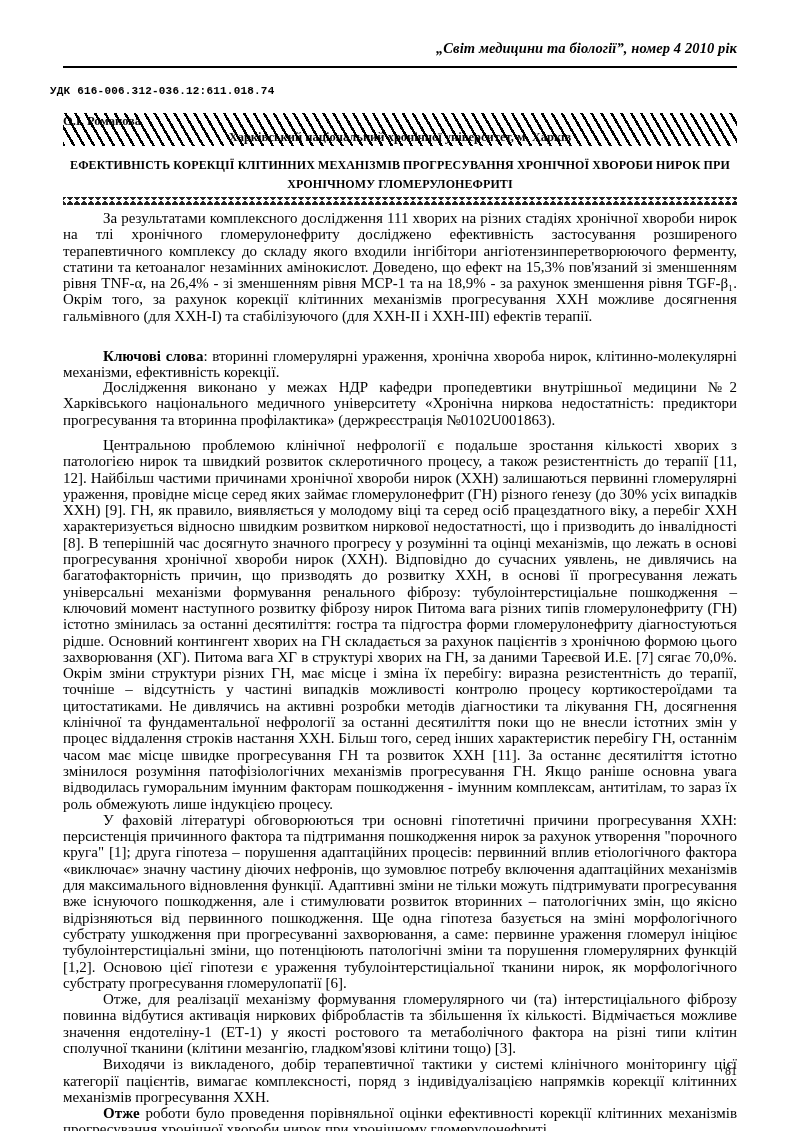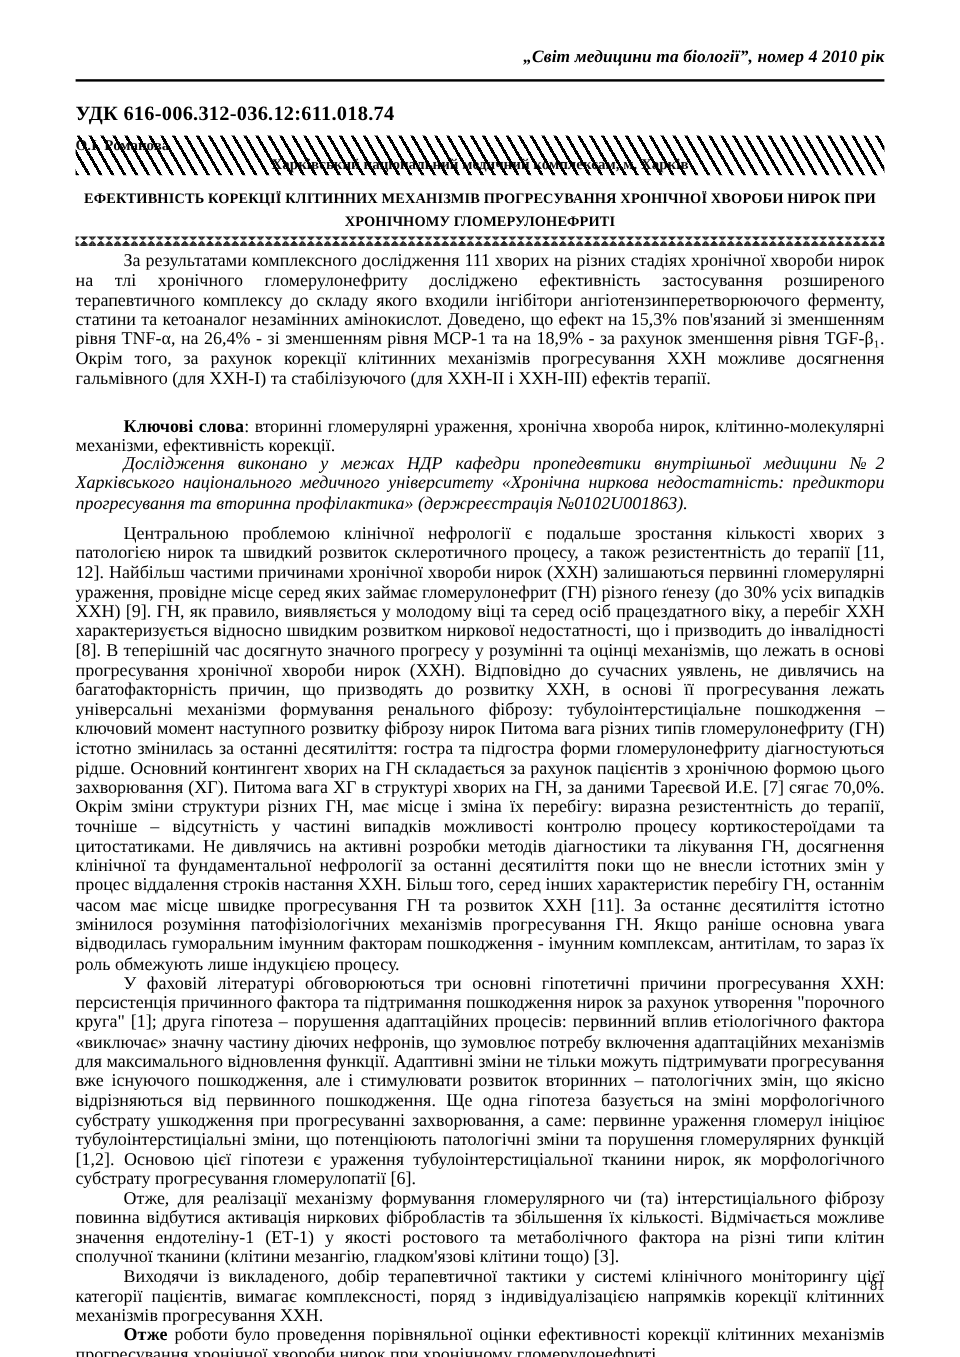--- a/index.html
+++ b/index.html
@@ -41,25 +41,26 @@
     left: 63px;
     top: 66px;
     width: 674px;
     height: 2px;
     background: #000;
   }
 
   
   .udc {
     position: absolute;
-    left: 63px;
+    left: 50px;
     top: 85px;
     font-weight: bold;
-    font-size: 17px;
+    font-size: 11px;
     letter-spacing: 0.2px;
+    font-family: Liberation Mono, monospace;
   }
 
   
   .author-block {
     position: absolute;
     left: 63px;
     top: 113px;
     width: 674px;
     height: 33px;
     background-image: repeating-linear-gradient(
@@ -125,21 +126,21 @@
   .col {
     position: absolute;
     left: 63px;
     width: 674px;
     text-align: justify;
     font-size: 15px;
     line-height: 16.3px;
   }
   .abstract { top: 210px; }
   .keywords { top: 306px; margin-top: 42px; }
-  .funding  { top: 379px; font-style: italic; }
+  .funding  { top: 379px; }
   .body-text { top: 437px; }
 
   .col p {
     margin: 0;
     text-indent: 40px;
     text-align: justify;
   }
   b { font-weight: bold; }
 
   .page-number {
@@ -156,21 +157,21 @@
 
 <div class="page">
 
   <div class="running-head">„Світ медицини та біології”, номер 4 2010 рік</div>
   <div class="running-rule"></div>
 
   <div class="udc">УДК 616-006.312-036.12:611.018.74</div>
 
   <div class="author-block">
     <div class="author-text">О.І. Романова</div>
-    <div class="affil-text">Харківський національний медичний комплексам, м. Харків</div>
+    <div class="affil-text">Харківський національний хронічної університет, м. Харків</div>
   </div>
 
   <div class="article-title">ЕФЕКТИВНІСТЬ КОРЕКЦІЇ КЛІТИННИХ МЕХАНІЗМІВ ПРОГРЕСУВАННЯ ХРОНІЧНОЇ ХВОРОБИ НИРОК ПРИ ХРОНІЧНОМУ ГЛОМЕРУЛОНЕФРИТІ</div>
 
   <div class="zigzag"></div>
 
   <div class="col abstract">
     <p>За результатами комплексного дослідження 111 хворих на різних стадіях хронічної хвороби нирок на тлі хронічного гломерулонефриту досліджено ефективність застосування розширеного терапевтичного комплексу до складу якого входили інгібітори ангіотензинперетворюючого ферменту, статини та кетоаналог незамінних амінокислот. Доведено, що ефект на 15,3% пов'язаний зі зменшенням рівня TNF-α, на 26,4% - зі зменшенням рівня МСР-1 та на 18,9% - за рахунок зменшення рівня TGF-β₁. Окрім того, за рахунок  корекції клітинних механізмів прогресування ХХН можливе досягнення гальмівного (для ХХН-І) та стабілізуючого (для ХХН-ІІ і ХХН-ІІІ) ефектів терапії.</p>
   </div>
 

